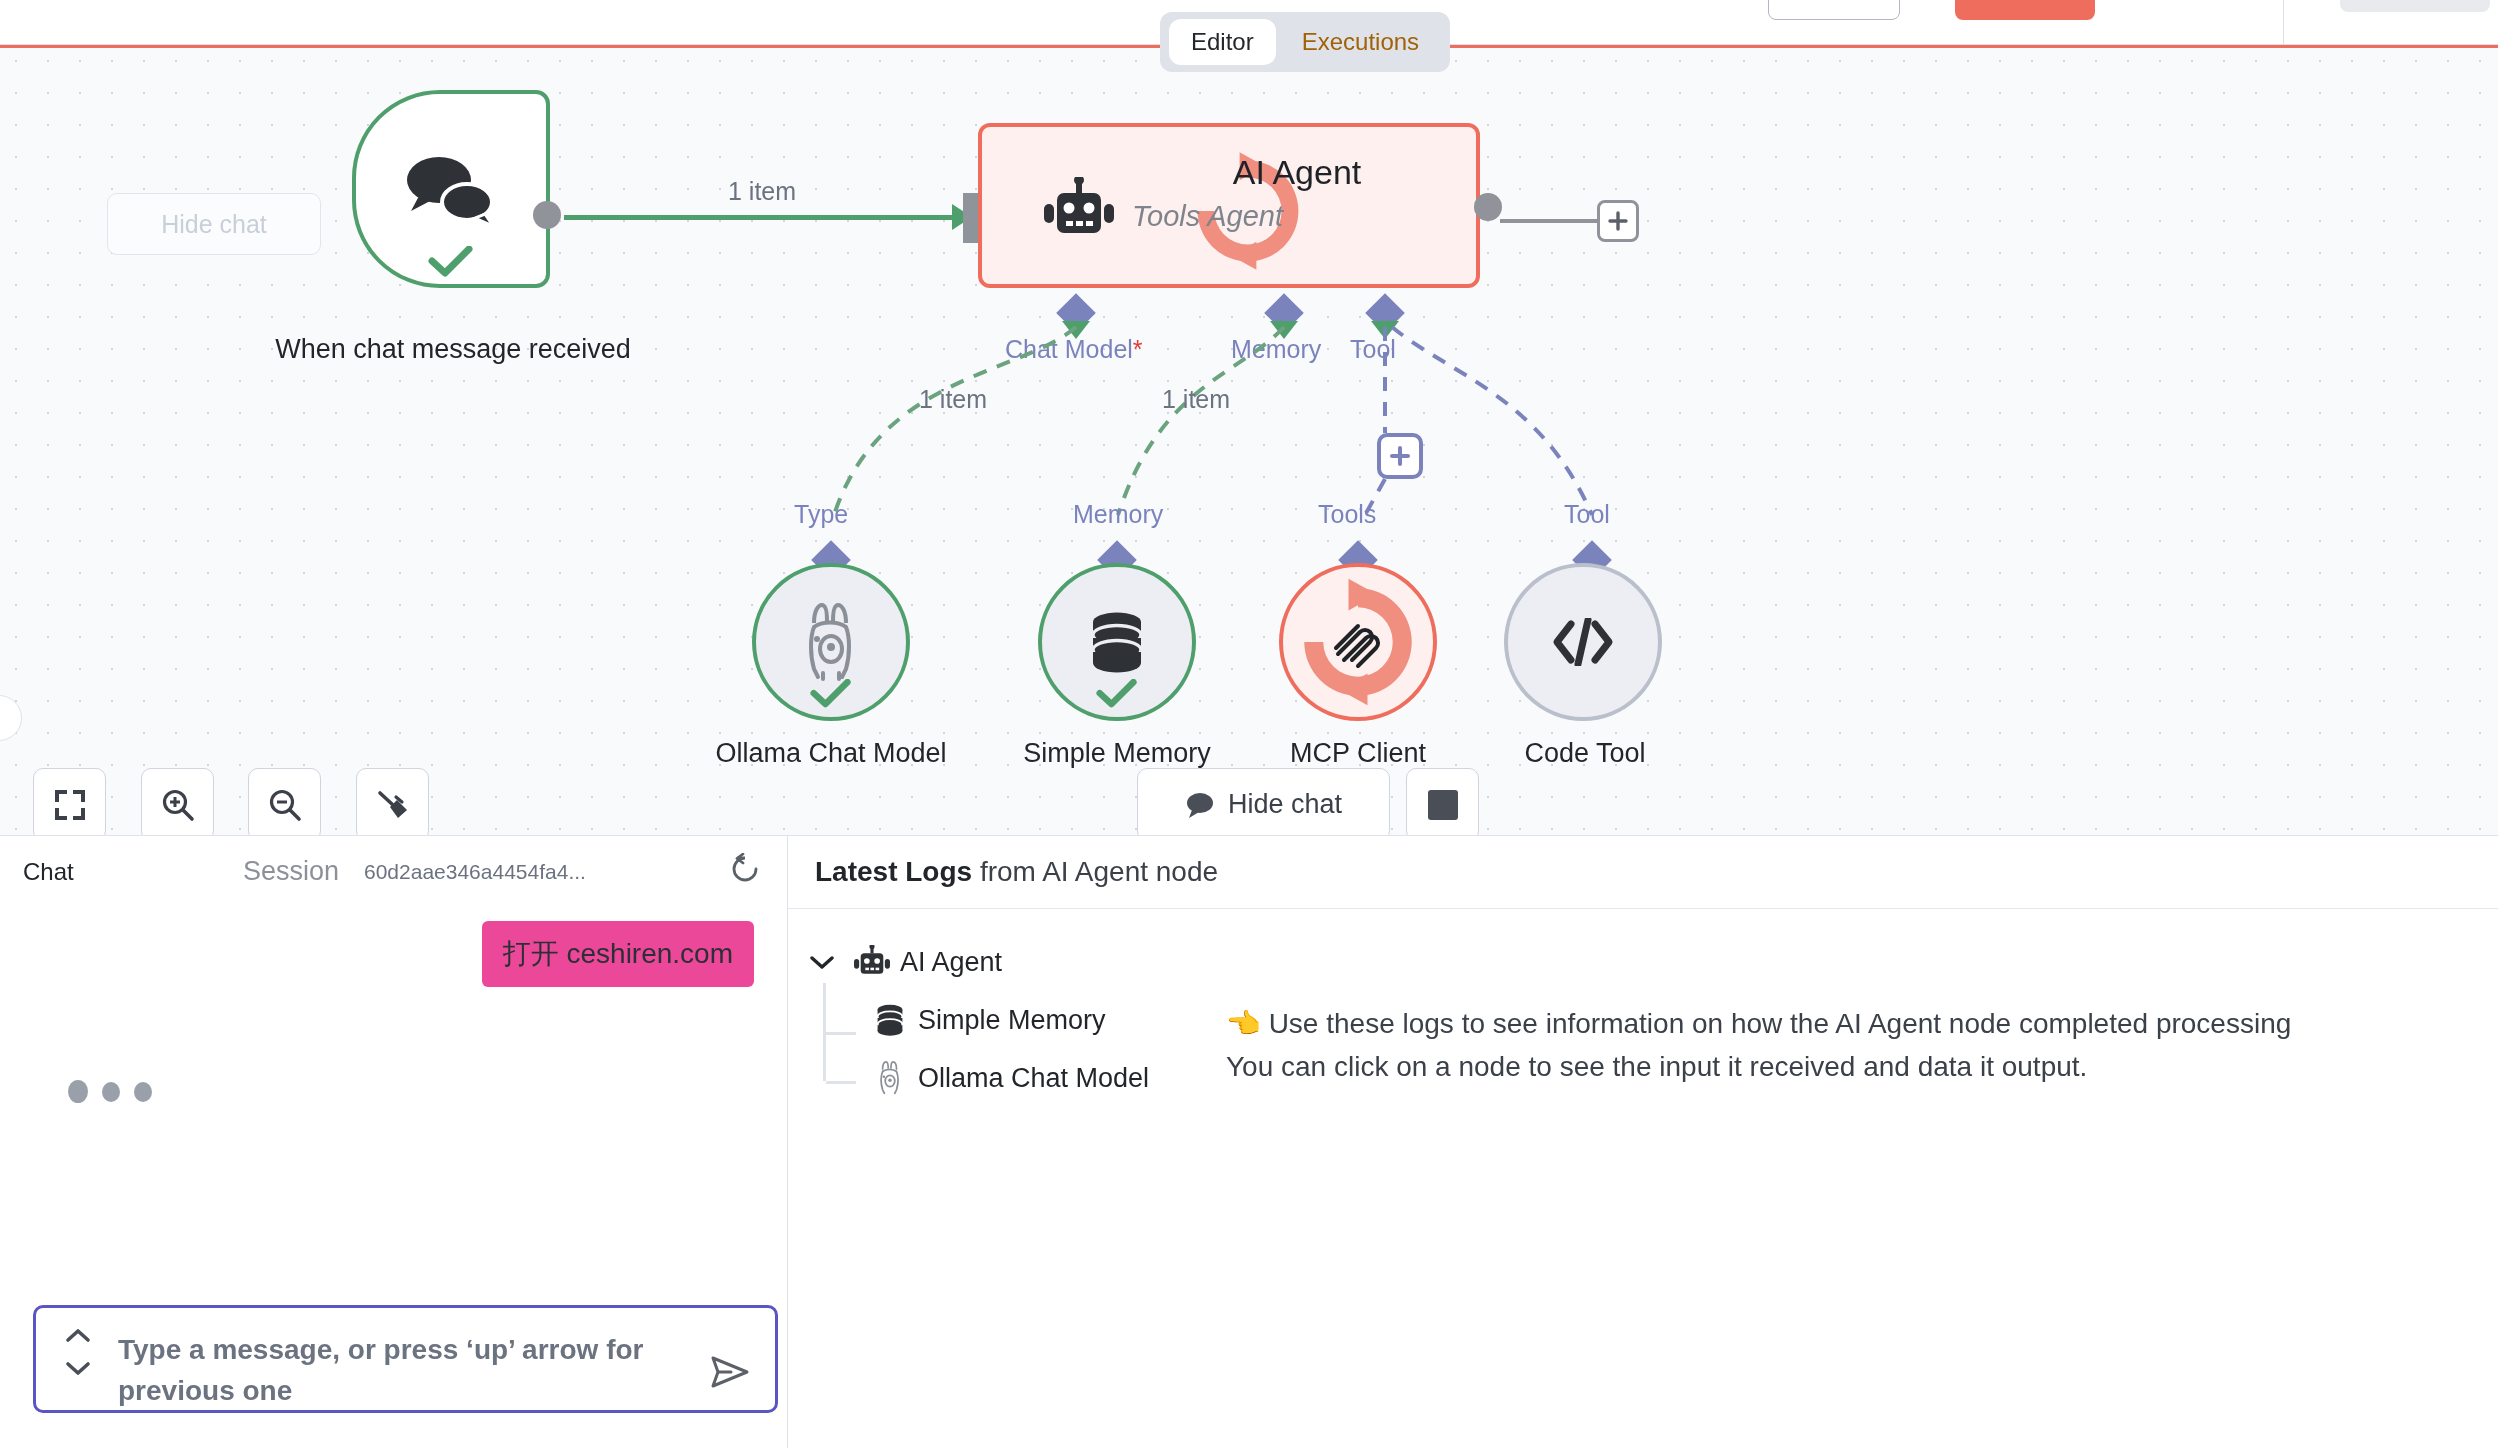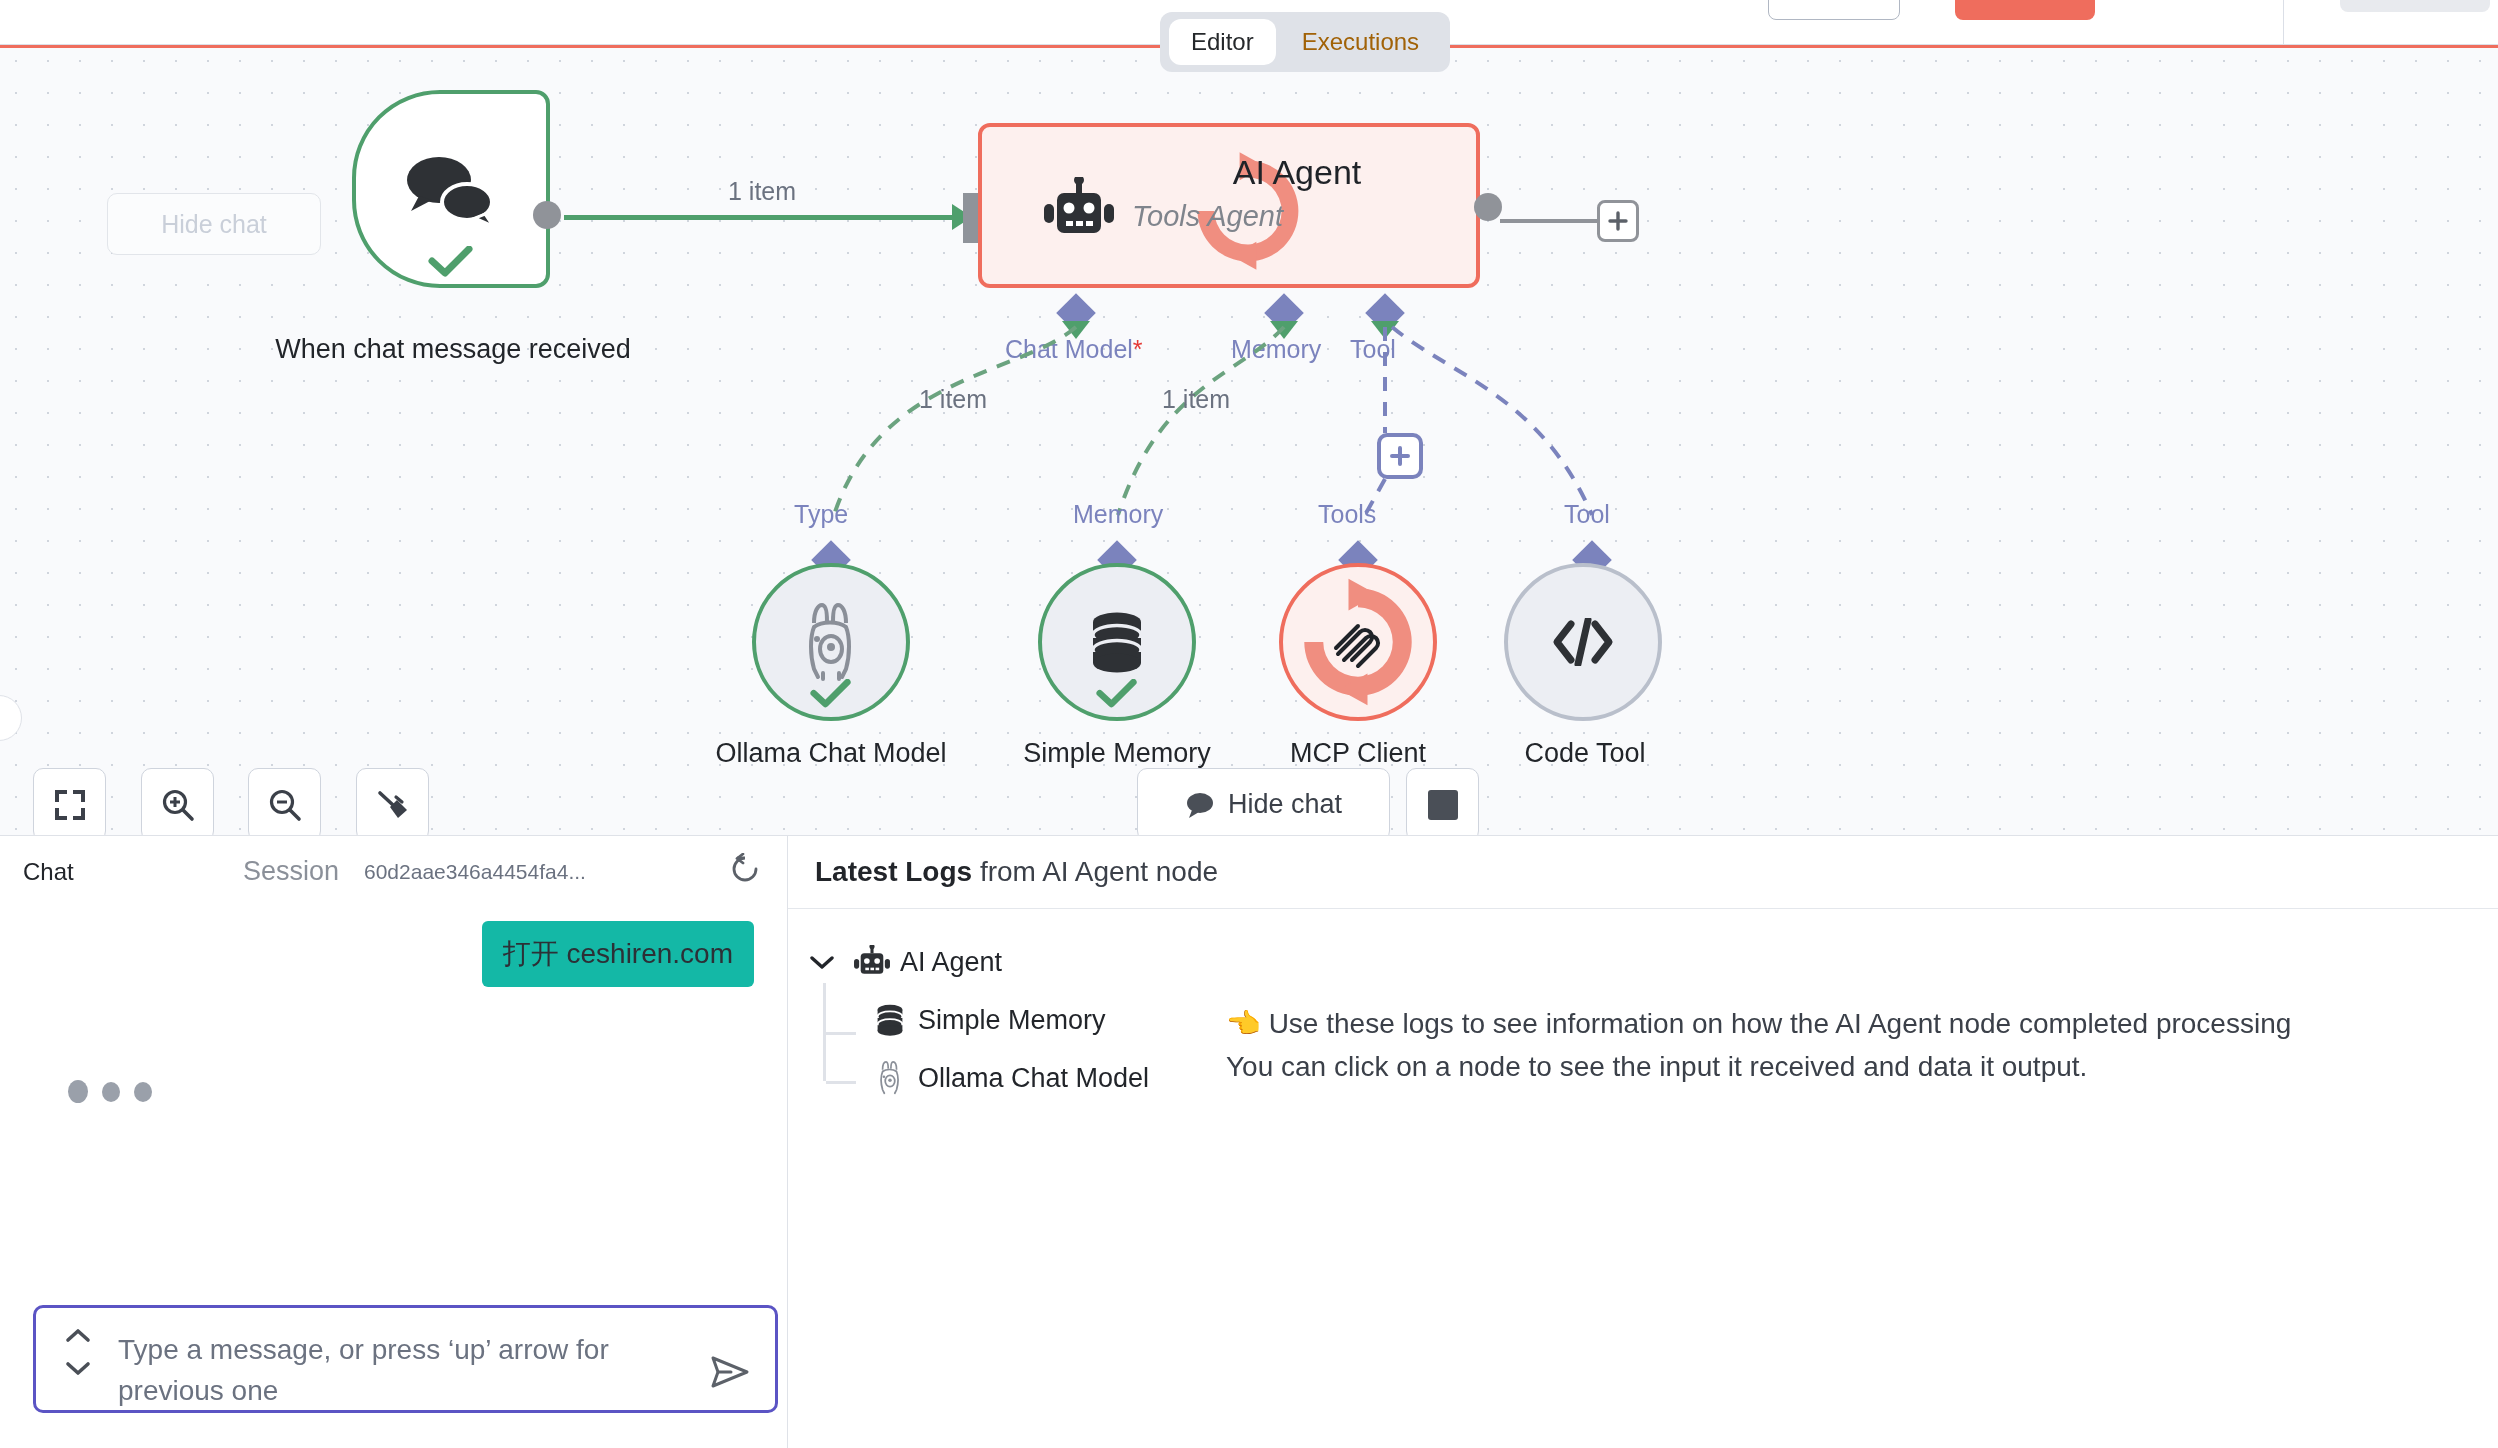--- a/index.html
+++ b/index.html
@@ -205,31 +205,31 @@
     display: flex; align-items: center;
   }
   .chat-title { position: absolute; left: 23px; font-size: 24px; color: #22252a; }
   .session-label { position: absolute; left: 243px; font-size: 27px; color: #8b9099; }
   .session-id { position: absolute; left: 364px; font-size: 21px; color: #6b7280; }
   .session-reset { position: absolute; left: 730px; font-size: 30px; color: #5c6169; cursor: pointer; }
 
   .chat-body { position: absolute; left: 0; top: 73px; width: 787px; height: 460px; }
   .msg-user {
     position: absolute; right: 33px; top: 13px;
-    background: #14b8a6; color: #2c3036; border-radius: 6px;
+    background: #ec4899; color: #2c3036; border-radius: 6px;
     padding: 14px 21px; font-size: 28px; max-width: 560px;
   }
   .typing { position: absolute; left: 68px; top: 172px; display: flex; gap: 14px; align-items: center; }
   .typing i { width: 20px; height: 23px; border-radius: 50%; background: #9aa0aa; display: block; }
   .typing i:nth-child(2), .typing i:nth-child(3) { width: 18px; height: 20px; }
 
   .chat-input-wrap {
     position: absolute; left: 33px; top: 1305px - 835px;
     width: 745px; height: 108px;
-    border: 3px solid #5b54c4; border-radius: 10px; background: #fff;
+    border: 3px solid #5b54c4; border-radius: 10px; background: #fff; font-weight: bold;
   }
   .chev-col {
     position: absolute; left: 22px; top: 20px; width: 40px;
     display: flex; flex-direction: column; align-items: center; gap: 18px;
     color: #4a4f57; font-size: 22px;
   }
   .chat-placeholder {
     position: absolute; left: 82px; top: 22px; width: 570px;
     font-size: 28px; color: #6b7280; line-height: 1.45;
   }

